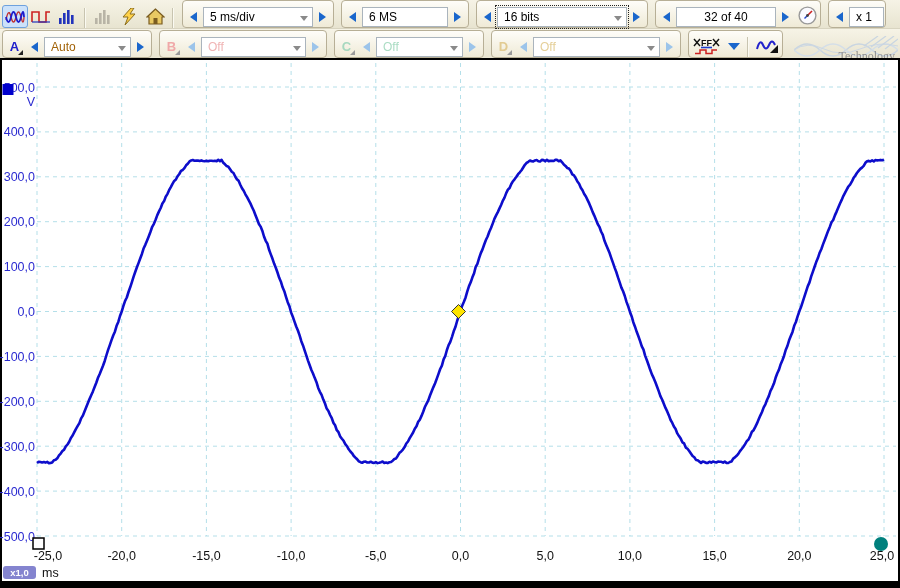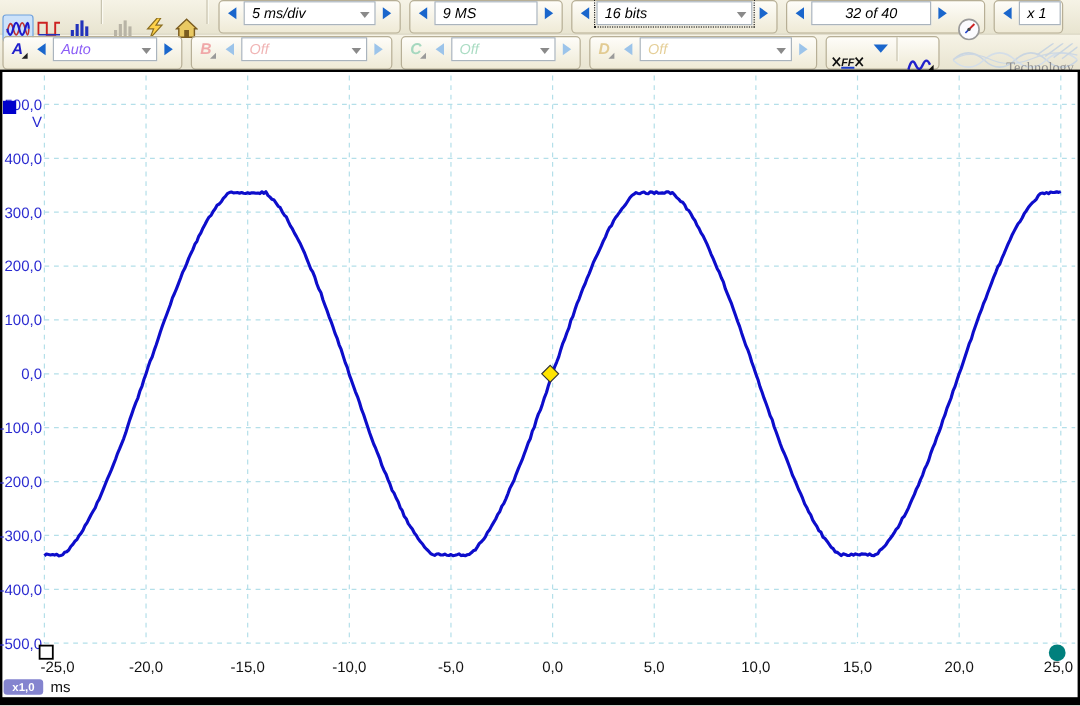--- a/index.html
+++ b/index.html
@@ -4,22 +4,22 @@
 <style>
   * { box-sizing: border-box; margin: 0; padding: 0; }
   html,body { width:900px; height:588px; overflow:hidden; }
   body { font-family: "Liberation Sans", sans-serif; }
   .window { position:relative; width:900px; height:588px; background:#ece9d8; }
 
   
   .tb-row { display:flex; align-items:center; background:linear-gradient(#f6f3e6,#e8e4d0); padding:2px 2px; }
   .tb-row1 { height:29px; border-bottom:1px solid #d8d4c0; }
   .tb-row2 { height:29px; }
-  .tb-group { display:flex; align-items:flex-start; height:28px; border:1px solid #b7af96; border-radius:4px;
-              background:linear-gradient(#fefdf9,#efead6); padding:0 1px; margin-right:7px;font-style:italic; }
+  .tb-group { display:flex; align-items:flex-end; height:28px; border:1px solid #b7af96; border-radius:4px;
+              background:linear-gradient(#fefdf9,#efead6); padding:0 1px; margin-right:7px; }
   .tb-icons { border:none; background:transparent; padding:0; margin-right:4px; }
   .icon-btn { width:26px; height:23px; display:flex; align-items:center; justify-content:center;
               border:1px solid transparent; border-radius:3px;margin-top:12px; }
   .icon-btn.selected { background:#cce2fa; border-color:#6ea1dd; }
   .tb-sep { width:2px; height:20px; border-left:1px solid #c8c4b0; border-right:1px solid #fbfaf2; margin:0 4px; }
   .arrow-btn { width:19px; height:20px; display:flex; align-items:center; justify-content:center; cursor:pointer; }
   .tri-left  { width:0; height:0; border-top:5px solid transparent; border-bottom:5px solid transparent; border-right:7px solid #1a66cc; }
   .tri-right { width:0; height:0; border-top:5px solid transparent; border-bottom:5px solid transparent; border-left:7px solid #1a66cc; }
   .pale .tri-left  { border-right-color:#9cc4ea; }
   .pale .tri-right { border-left-color:#9cc4ea; }
@@ -31,21 +31,21 @@
   .combo.centered { justify-content:center; padding-left:0; }
   .chan-btn { width:21px; height:20px; position:relative; display:flex; align-items:center; justify-content:center;
               font-size:13px; font-weight:bold; }
   .chan-btn .corner { position:absolute; right:2px; bottom:2px; width:0; height:0;
               border-left:5px solid transparent; border-bottom:5px solid #222; }
   .ch-a .chan-btn { color:#2020cc; }
   .ch-b .chan-btn { color:#f0a8a8; } .ch-b .combo { color:#f0b4b4; }
   .ch-c .chan-btn { color:#a6d8bf; } .ch-c .combo { color:#aadcc3; }
   .ch-d .chan-btn { color:#e2cb92; } .ch-d .combo { color:#e5cf98; }
   .pale .chan-btn .corner { border-bottom-color:#9a9a9a; }
-  .combo-auto { color:#8b5cf6; }
+  .combo-auto { color:#a16207; }
   .logo-box { margin-left:auto; height:15px; display:flex; align-items:flex-start; }
 
   
   #chart-svg { position:absolute; left:0; top:0; }
 </style>
 </head>
 <body>
 
 <div class="window">
 
@@ -106,21 +106,21 @@
       <div class="arrow-btn">
           <span class="tri-right"></span>
         </div>
     </div>
 
     <div class="tb-group" style="width:128px">
       <div class="arrow-btn">
           <span class="tri-left"></span>
         </div>
       <div class="combo" style="flex:1">
-        <span>9 MS</span>
+        <span>6 MS</span>
       </div>
       <div class="arrow-btn">
           <span class="tri-right"></span>
         </div>
     </div>
 
     <div class="tb-group" style="width:172px">
       <div class="arrow-btn">
           <span class="tri-left"></span>
         </div>

